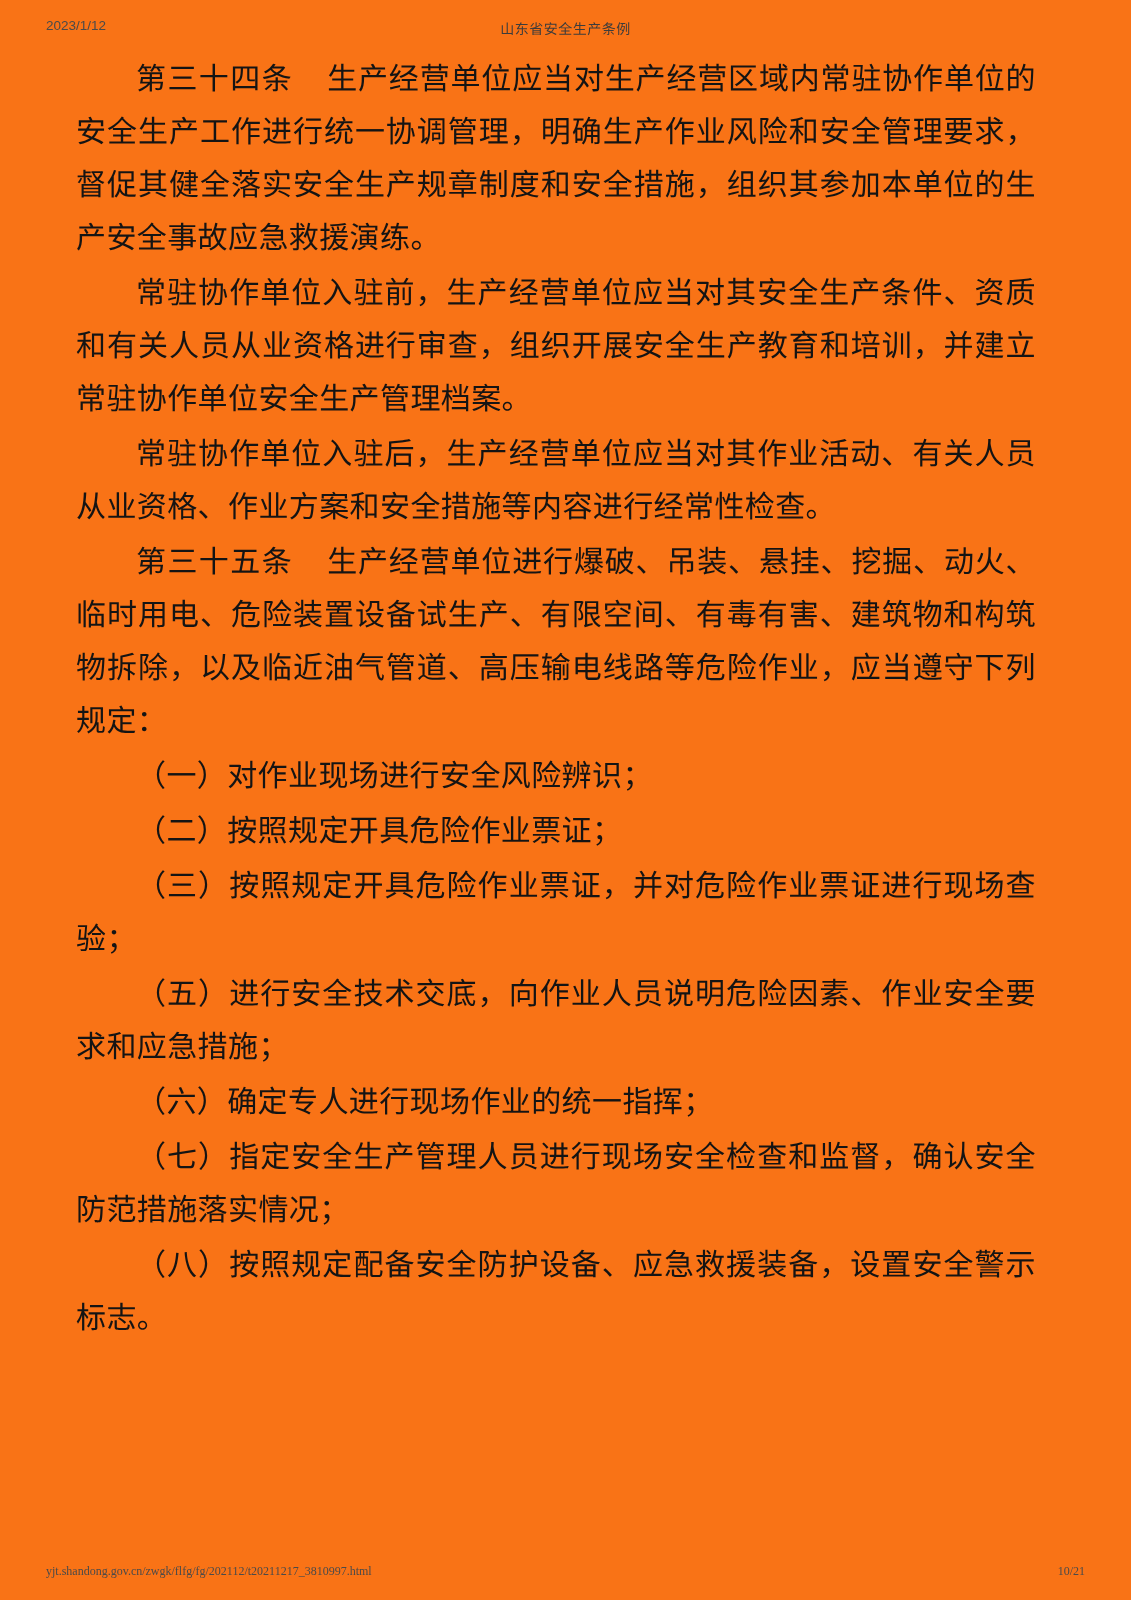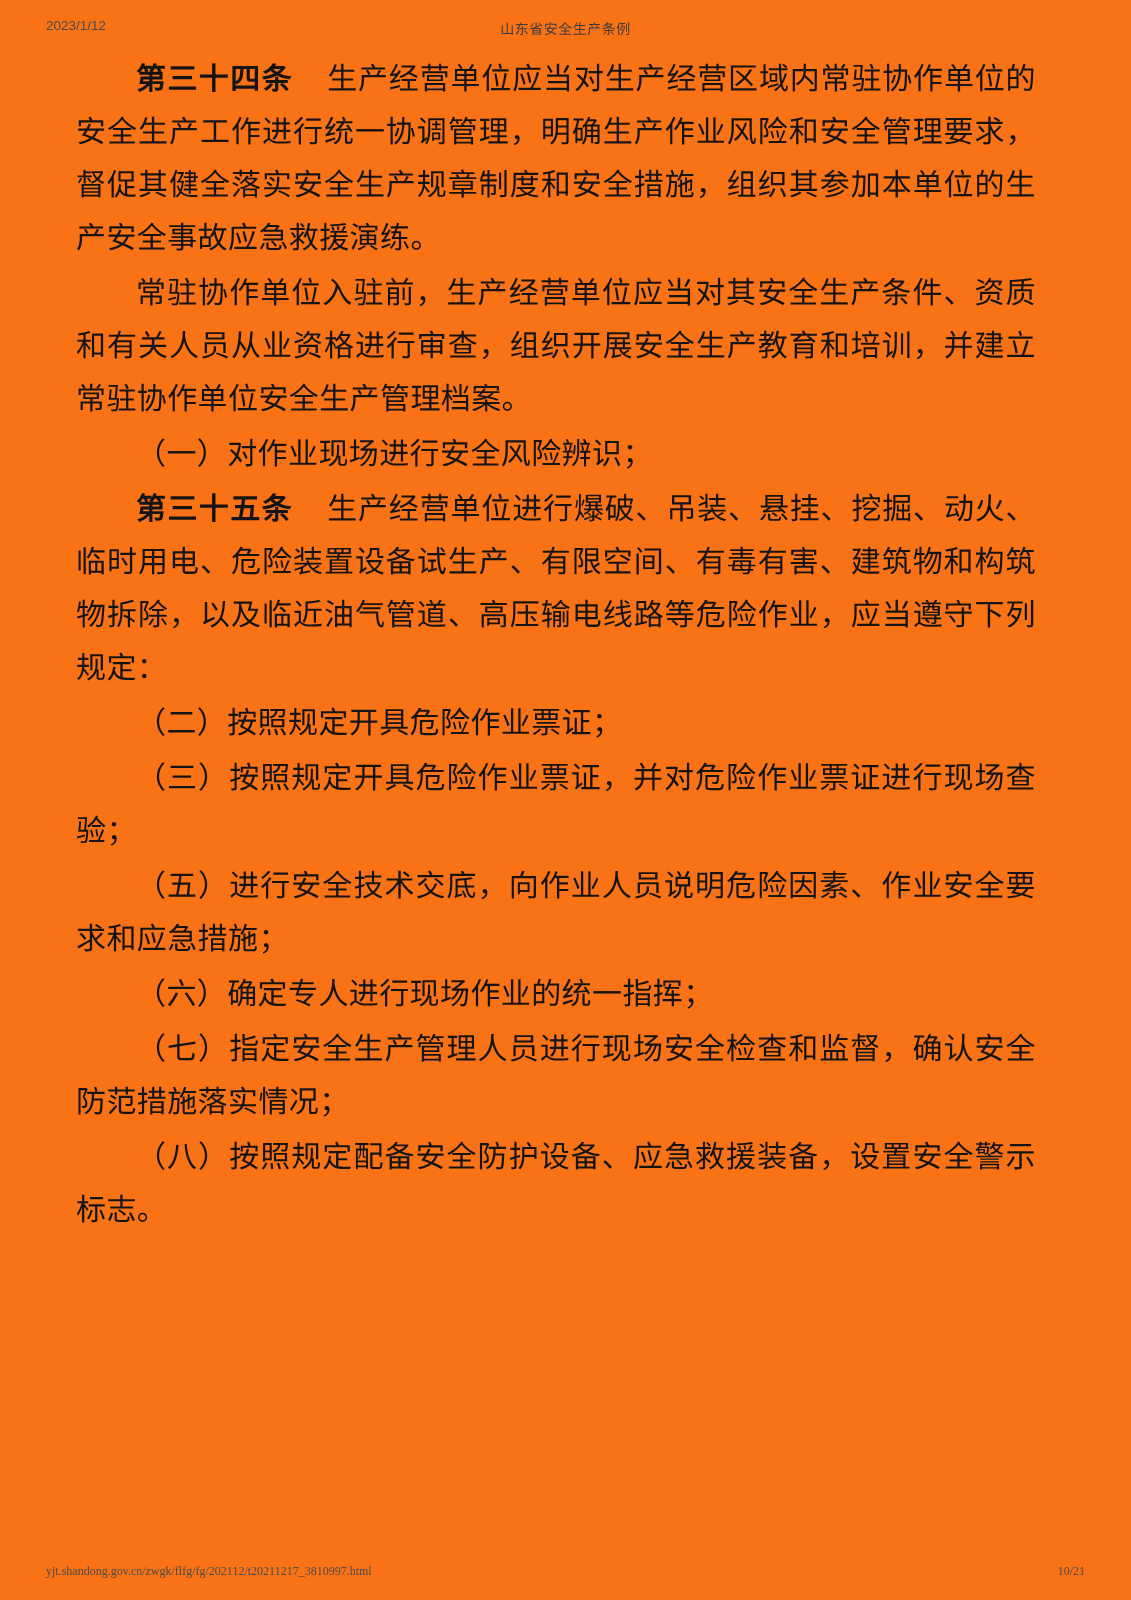--- a/index.html
+++ b/index.html
@@ -84,21 +84,21 @@
     text-align: justify;
     text-justify: inter-ideograph;
     letter-spacing: 0.4px;
     color: #141414;
     font-family: "Liberation Serif", "DejaVu Serif", serif;
   }
   .para.indent {
     text-indent: 60px;
   }
   .article-label {
-    font-weight: bold;
+    font-weight: normal;
     letter-spacing: 1px;
     margin-right: 34px;
   }
   .item {
     text-indent: 60px;
   }
 </style>
 </head>
 <body>
 
@@ -109,24 +109,25 @@
     <span class="header-title">山东省安全生产条例</span>
   </div>
 
   <div class="doc-body">
 
 
     <p class="para indent"><span class="article-label">第三十四条</span><span>生产经营单位应当对生产经营区域内常驻协作单位的安全生产工作进行统一协调管理，明确生产作业风险和安全管理要求，督促其健全落实安全生产规章制度和安全措施，组织其参加本单位的生产安全事故应急救援演练。</span></p>
 
     <p class="para indent">常驻协作单位入驻前，生产经营单位应当对其安全生产条件、资质和有关人员从业资格进行审查，组织开展安全生产教育和培训，并建立常驻协作单位安全生产管理档案。</p>
 
+    <p class="para indent">常驻协作单位入驻后，生产经营单位应当对其作业活动、有关人员从业资格、作业方案和安全措施等内容进行经常性检查。</p>
+
+    <p class="para indent"><span class="article-label">第三十五条</span><span>生产经营单位进行爆破、吊装、悬挂、挖掘、动火、临时用电、危险装置设备试生产、有限空间、有毒有害、建筑物和构筑物拆除，以及临近油气管道、高压输电线路等危险作业，应当遵守下列规定：</span></p>
 
     <p class="para item">（一）对作业现场进行安全风险辨识；</p>
-
-    <p class="para indent"><span class="article-label">第三十五条</span><span>生产经营单位进行爆破、吊装、悬挂、挖掘、动火、临时用电、危险装置设备试生产、有限空间、有毒有害、建筑物和构筑物拆除，以及临近油气管道、高压输电线路等危险作业，应当遵守下列规定：</span></p>
     <p class="para item">（二）按照规定开具危险作业票证；</p>
     <p class="para item">（三）按照规定开具危险作业票证，并对危险作业票证进行现场查验；</p>
     <p class="para item">（五）进行安全技术交底，向作业人员说明危险因素、作业安全要求和应急措施；</p>
     <p class="para item">（六）确定专人进行现场作业的统一指挥；</p>
     <p class="para item">（七）指定安全生产管理人员进行现场安全检查和监督，确认安全防范措施落实情况；</p>
     <p class="para item">（八）按照规定配备安全防护设备、应急救援装备，设置安全警示标志。</p>
 
   </div>
 
   <div class="page-footer">

